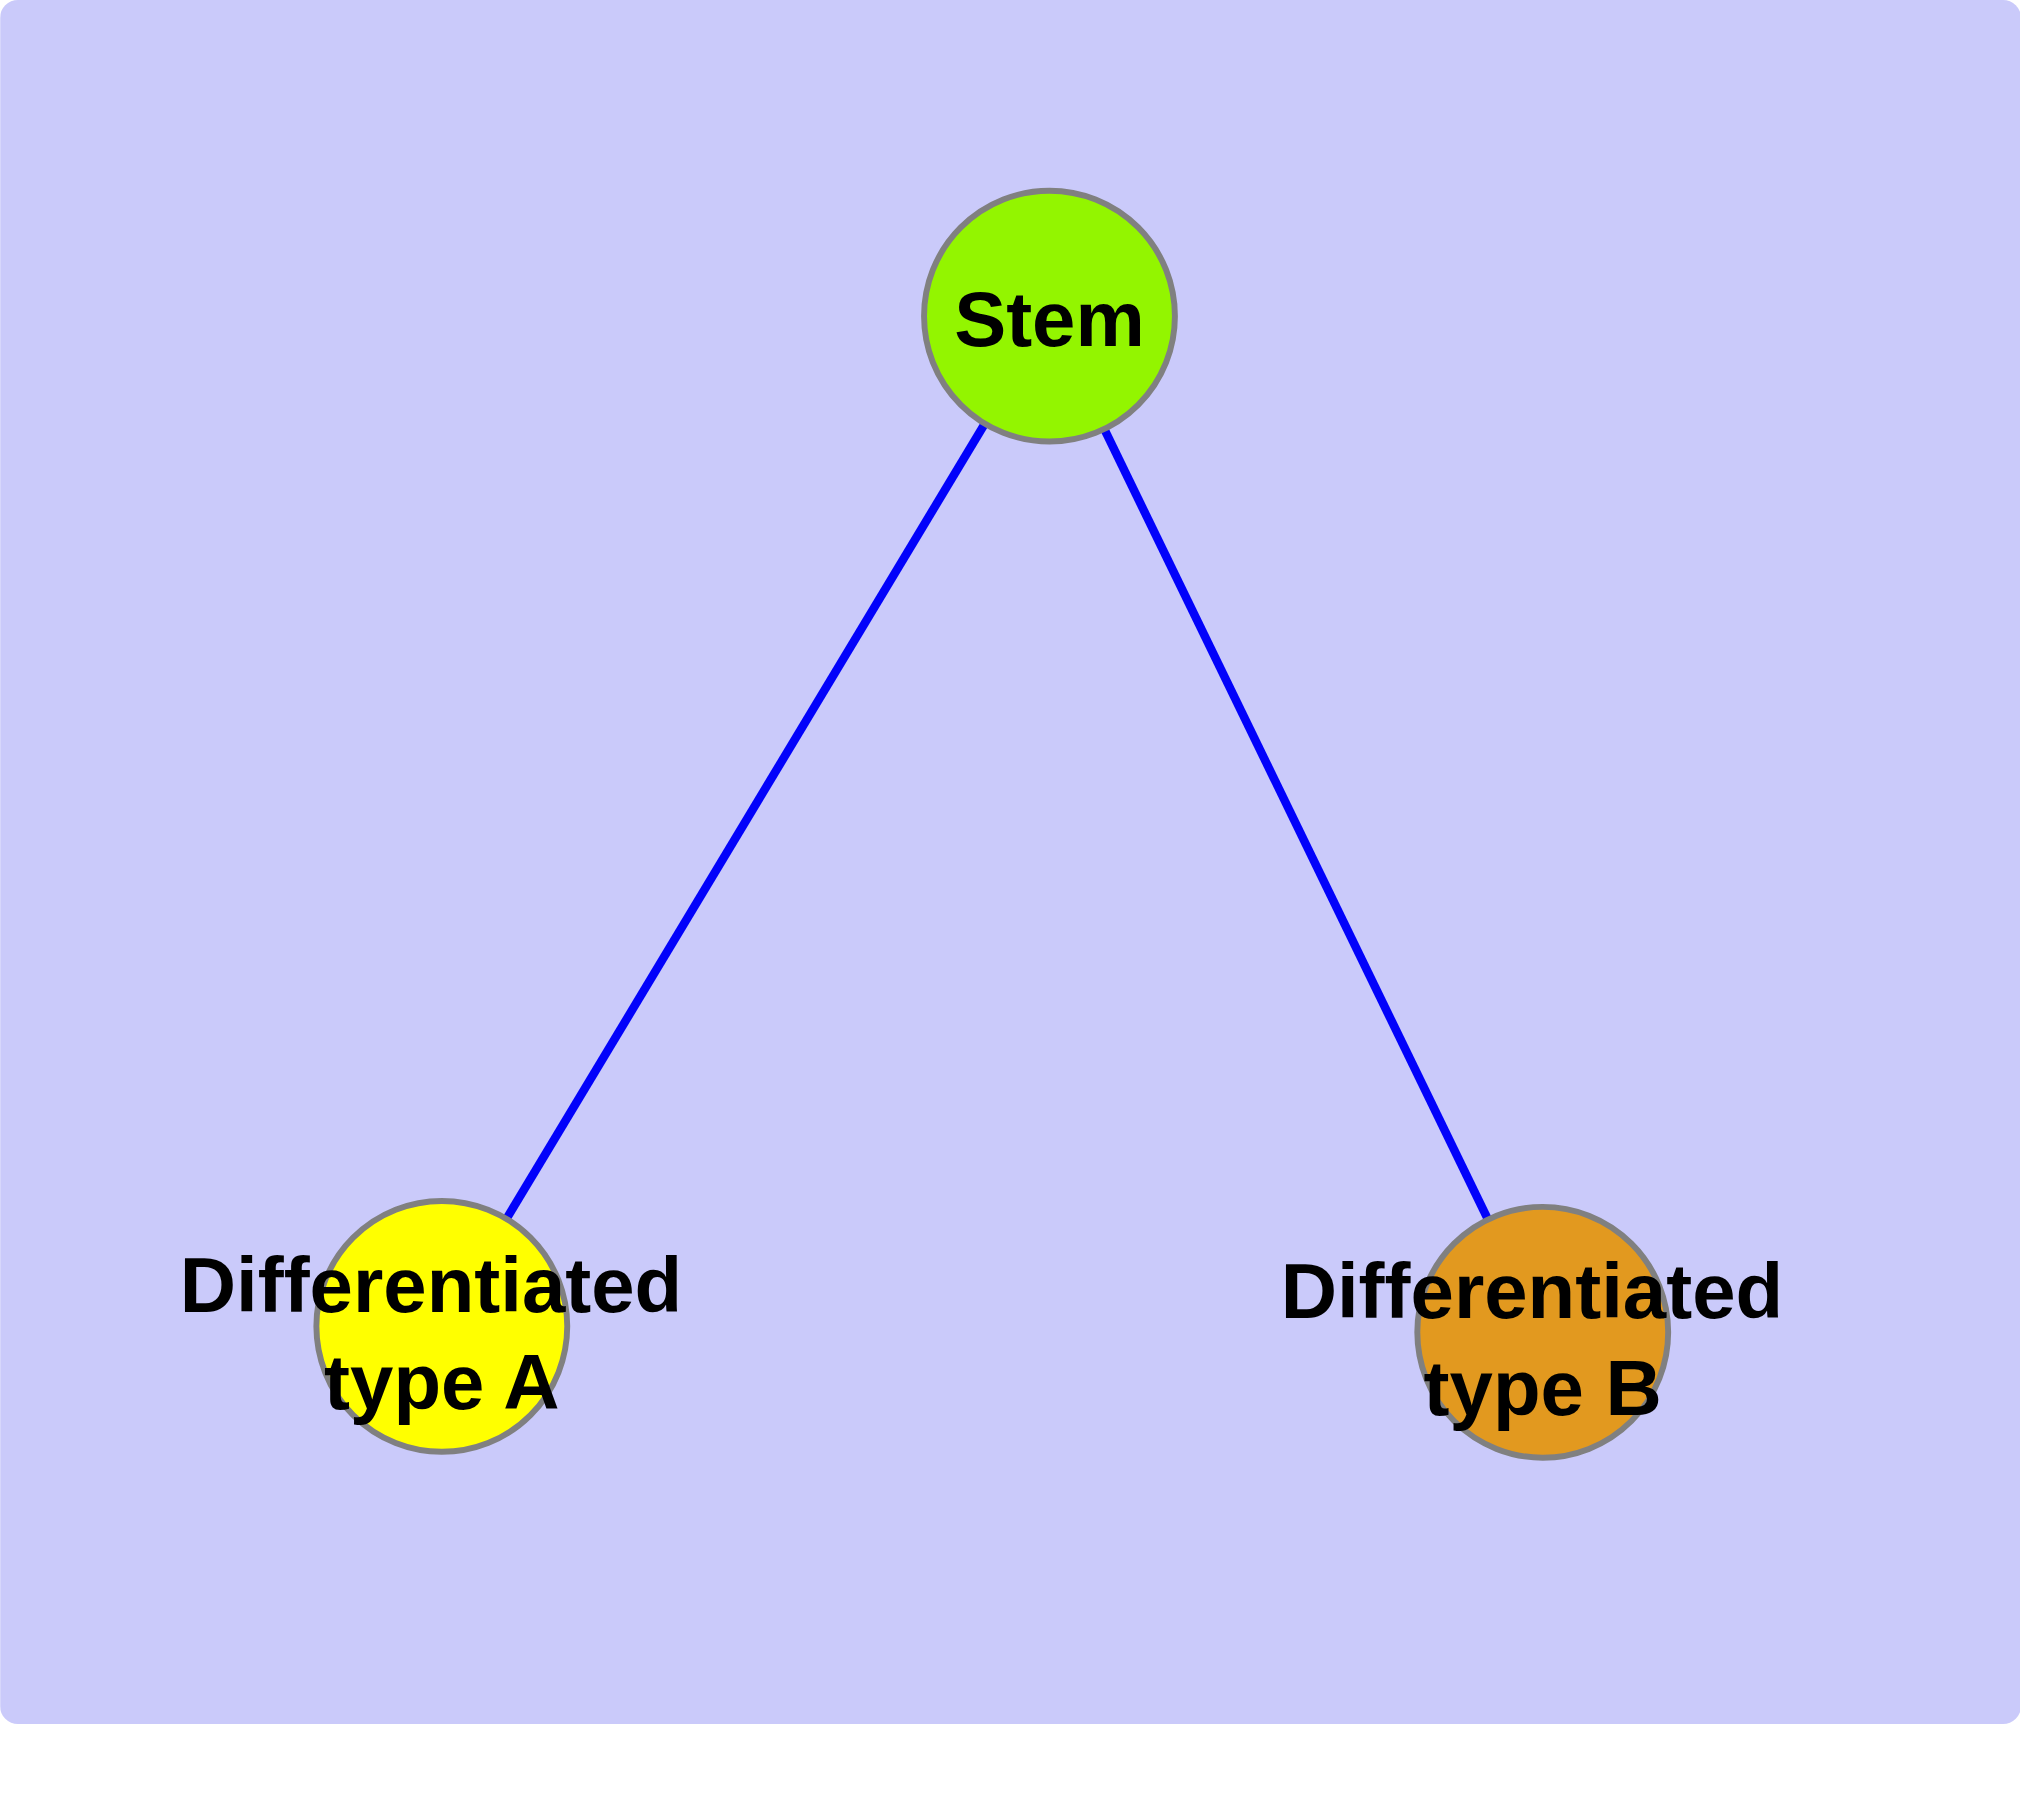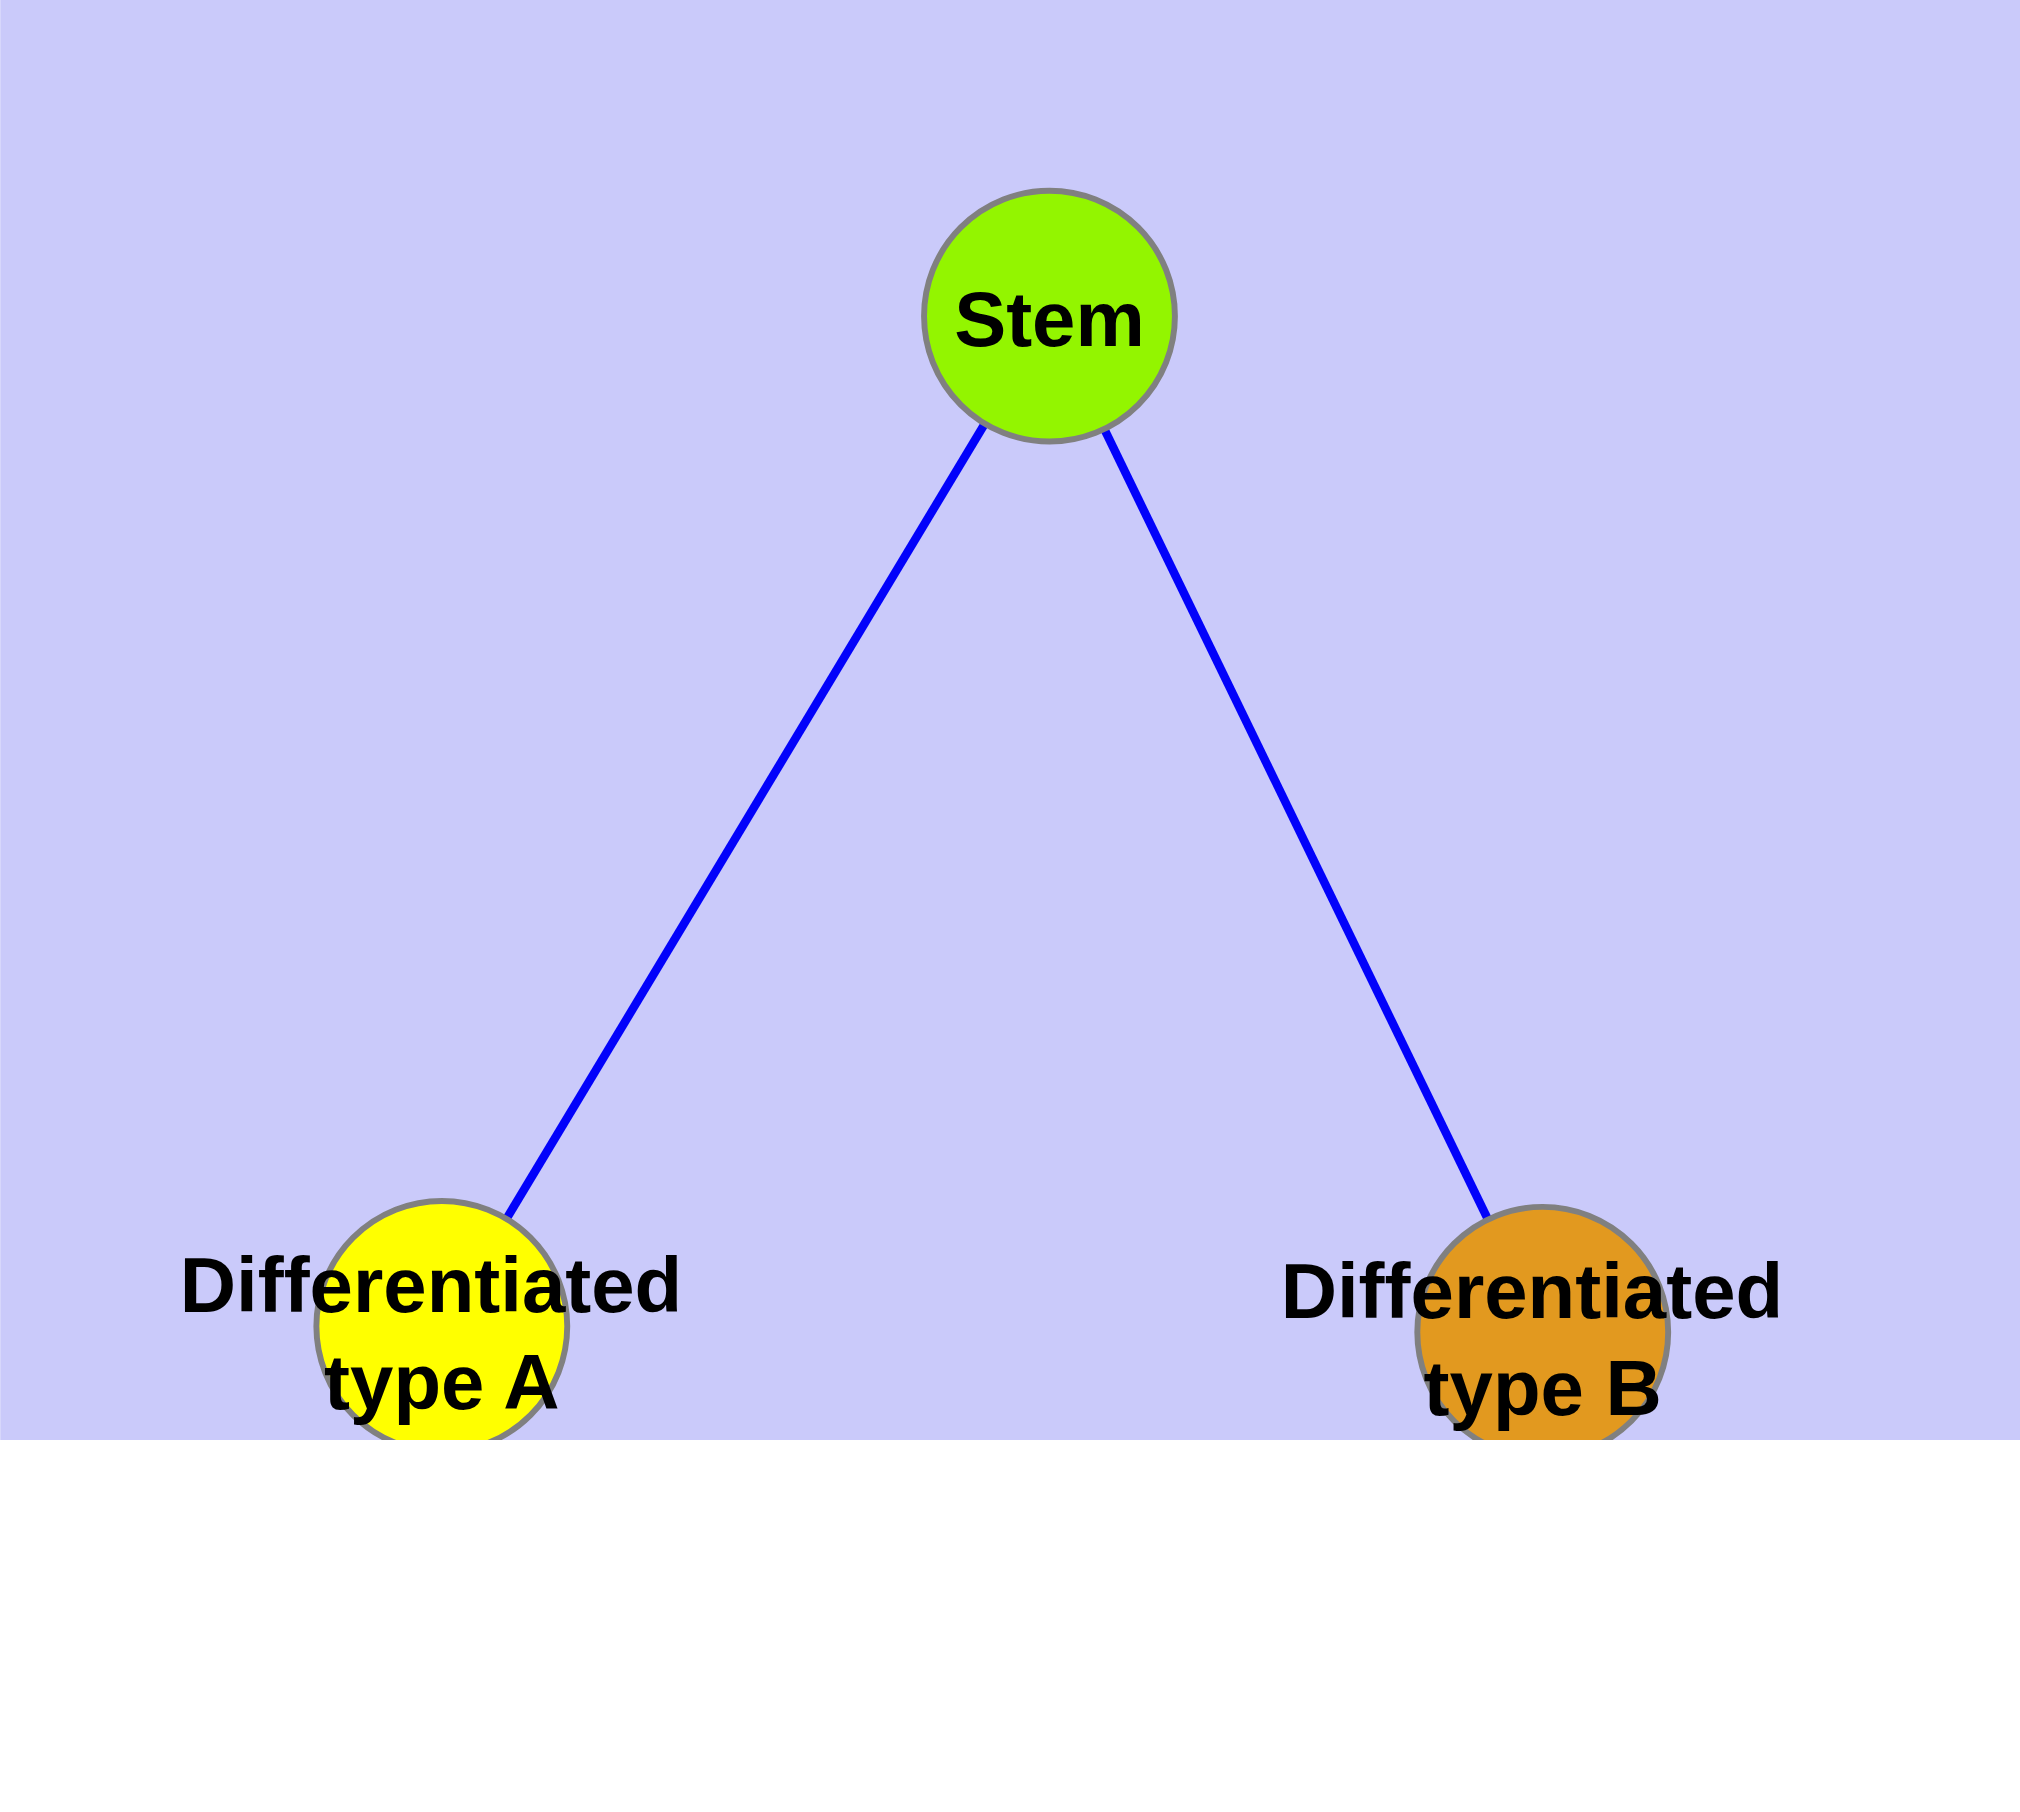--- a/index.html
+++ b/index.html
@@ -2,22 +2,23 @@
 <html style="font-size:13.6px"><head>
 <meta charset="utf-8">
 <style>
   html, body {
     margin: 0;
     padding: 0;
     background: #ffffff;
   }
   .figure-wrap {
     width: 2021px;
-    height: 1440px;
+    height: 1724px;
     overflow: hidden;
+    border-radius: 18px;
   }
   svg { display: block; }
   .node-label {
     font-family: "Liberation Sans", sans-serif;
     font-weight: bold;
     font-size: 92px;
     text-anchor: middle;
   }
 </style>
 </head>

